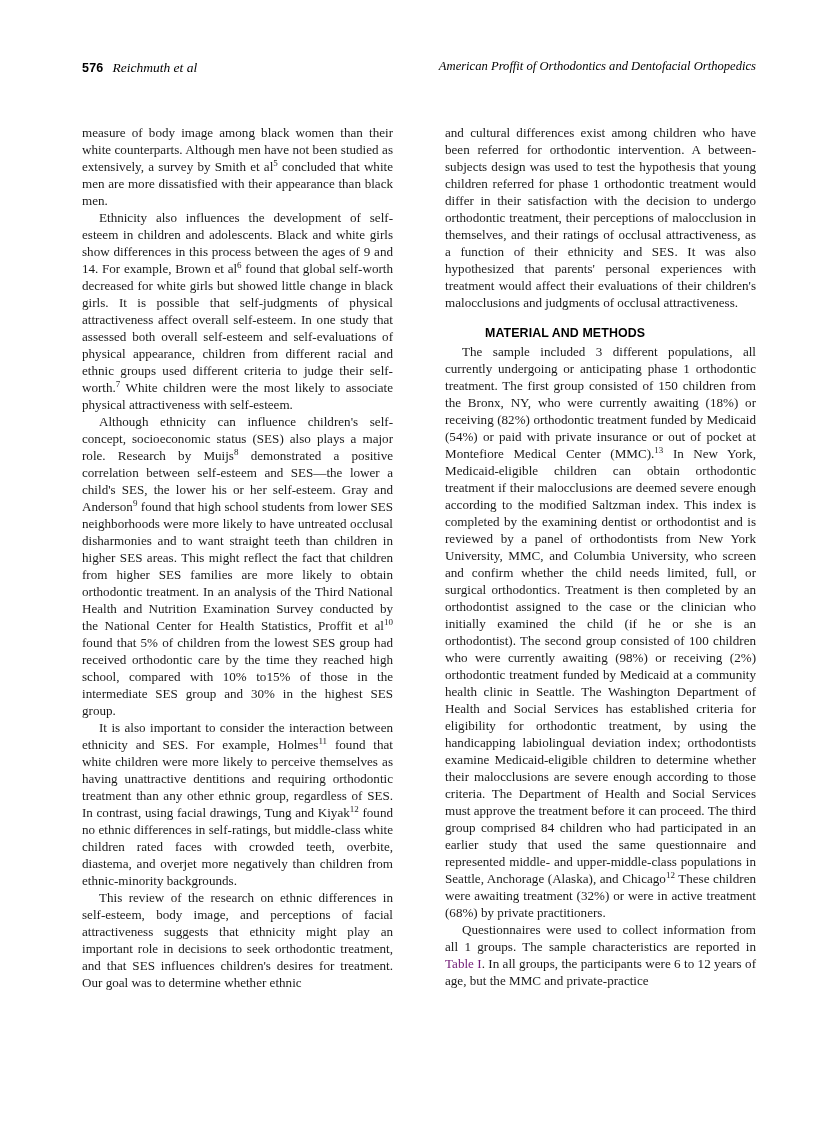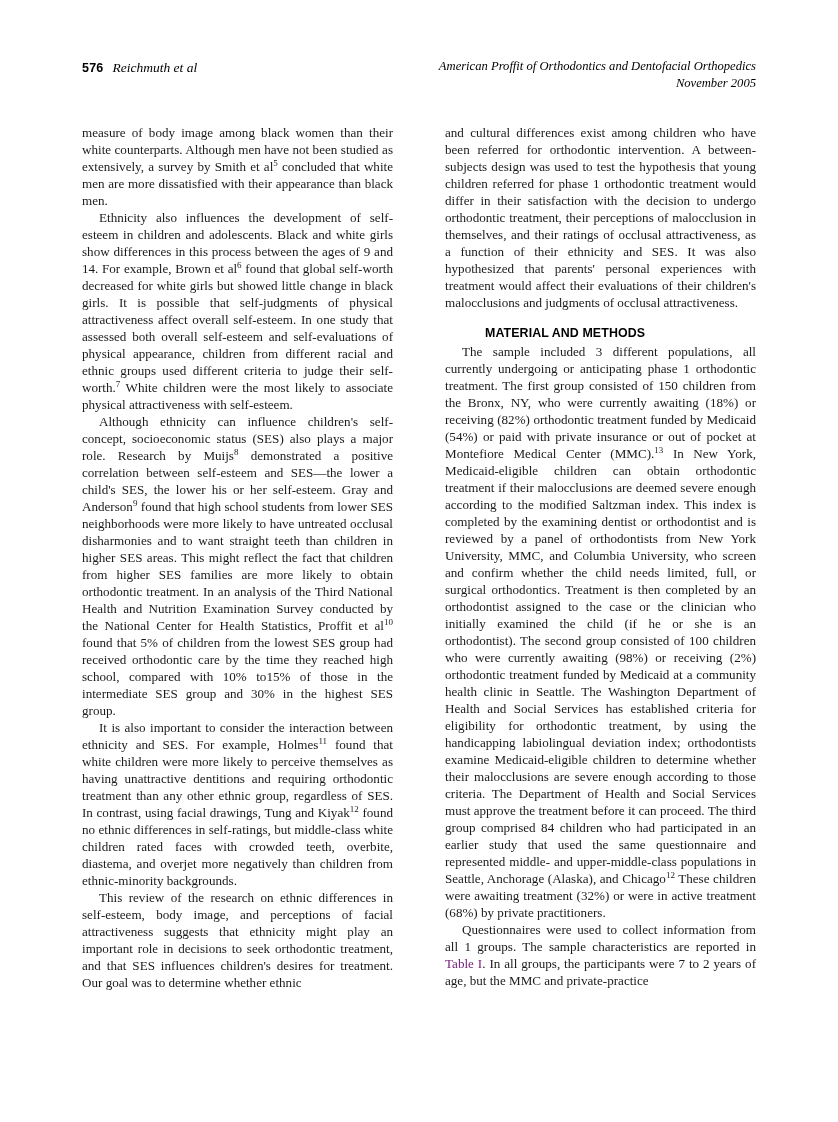--- a/index.html
+++ b/index.html
@@ -120,36 +120,35 @@
 <body>
 
 <div class="page">
 
   <div class="running-head">
     <div class="rh-left">
       <span class="rh-pageno">576</span><span class="rh-authors">Reichmuth et al</span>
     </div>
     <div class="rh-right">
       <div>American Proffit of Orthodontics and Dentofacial Orthopedics</div>
-      <div>November 2005</div>
     </div>
   </div>
 
   <div class="columns">
 
     <div class="col" id="col-left">
         <p class="para first"><span>measure of body image among black women than their white counterparts. Although men have not been studied as extensively, a survey by Smith et al</span><sup>5</sup><span> concluded that white men are more dissatisfied with their appearance than black men.</span></p>
         <p class="para indent"><span>Ethnicity also influences the development of self-esteem in children and adolescents. Black and white girls show differences in this process between the ages of 9 and 14. For example, Brown et al</span><sup>6</sup><span> found that global self-worth decreased for white girls but showed little change in black girls. It is possible that self-judgments of physical attractiveness affect overall self-esteem. In one study that assessed both overall self-esteem and self-evaluations of physical appearance, children from different racial and ethnic groups used different criteria to judge their self-worth.</span><sup>7</sup><span> White children were the most likely to associate physical attractiveness with self-esteem.</span></p>
         <p class="para indent"><span>Although ethnicity can influence children's self-concept, socioeconomic status (SES) also plays a major role. Research by Muijs</span><sup>8</sup><span> demonstrated a positive correlation between self-esteem and SES—the lower a child's SES, the lower his or her self-esteem. Gray and Anderson</span><sup>9</sup><span> found that high school students from lower SES neighborhoods were more likely to have untreated occlusal disharmonies and to want straight teeth than children in higher SES areas. This might reflect the fact that children from higher SES families are more likely to obtain orthodontic treatment. In an analysis of the Third National Health and Nutrition Examination Survey conducted by the National Center for Health Statistics, Proffit et al</span><sup>10</sup><span> found that 5% of children from the lowest SES group had received orthodontic care by the time they reached high school, compared with 10% to15% of those in the intermediate SES group and 30% in the highest SES group.</span></p>
         <p class="para indent"><span>It is also important to consider the interaction between ethnicity and SES. For example, Holmes</span><sup>11</sup><span> found that white children were more likely to perceive themselves as having unattractive dentitions and requiring orthodontic treatment than any other ethnic group, regardless of SES. In contrast, using facial drawings, Tung and Kiyak</span><sup>12</sup><span> found no ethnic differences in self-ratings, but middle-class white children rated faces with crowded teeth, overbite, diastema, and overjet more negatively than children from ethnic-minority backgrounds.</span></p>
         <p class="para indent"><span>This review of the research on ethnic differences in self-esteem, body image, and perceptions of facial attractiveness suggests that ethnicity might play an important role in decisions to seek orthodontic treatment, and that SES influences children's desires for treatment. Our goal was to determine whether ethnic</span></p>
       </div>
 
     <div class="col" id="col-right">
         <p class="para first"><span>and cultural differences exist among children who have been referred for orthodontic intervention. A between-subjects design was used to test the hypothesis that young children referred for phase 1 orthodontic treatment would differ in their satisfaction with the decision to undergo orthodontic treatment, their perceptions of malocclusion in themselves, and their ratings of occlusal attractiveness, as a function of their ethnicity and SES. It was also hypothesized that parents' personal experiences with treatment would affect their evaluations of their children's malocclusions and judgments of occlusal attractiveness.</span></p>
         <h2 class="section-head">MATERIAL AND METHODS</h2>
         <p class="para indent"><span>The sample included 3 different populations, all currently undergoing or anticipating phase 1 orthodontic treatment. The first group consisted of 150 children from the Bronx, NY, who were currently awaiting (18%) or receiving (82%) orthodontic treatment funded by Medicaid (54%) or paid with private insurance or out of pocket at Montefiore Medical Center (MMC).</span><sup>13</sup><span> In New York, Medicaid-eligible children can obtain orthodontic treatment if their malocclusions are deemed severe enough according to the modified Saltzman index. This index is completed by the examining dentist or orthodontist and is reviewed by a panel of orthodontists from New York University, MMC, and Columbia University, who screen and confirm whether the child needs limited, full, or surgical orthodontics. Treatment is then completed by an orthodontist assigned to the case or the clinician who initially examined the child (if he or she is an orthodontist). The second group consisted of 100 children who were currently awaiting (98%) or receiving (2%) orthodontic treatment funded by Medicaid at a community health clinic in Seattle. The Washington Department of Health and Social Services has established criteria for eligibility for orthodontic treatment, by using the handicapping labiolingual deviation index; orthodontists examine Medicaid-eligible children to determine whether their malocclusions are severe enough according to those criteria. The Department of Health and Social Services must approve the treatment before it can proceed. The third group comprised 84 children who had participated in an earlier study that used the same questionnaire and represented middle- and upper-middle-class populations in Seattle, Anchorage (Alaska), and Chicago</span><sup>12</sup><span> These children were awaiting treatment (32%) or were in active treatment (68%) by private practitioners.</span></p>
-        <p class="para indent"><span>Questionnaires were used to collect information from all 1 groups. The sample characteristics are reported in </span><a class="xref" href="#" style="color: #701a75;">Table I</a><span>. In all groups, the participants were 7 to 2 years of age, but the MMC and private-practice</span></p>
+        <p class="para indent"><span>Questionnaires were used to collect information from all 1 groups. The sample characteristics are reported in </span><a class="xref" href="#" style="color: #701a75;">Table I</a><span>. In all groups, the participants were 6 to 12 years of age, but the MMC and private-practice</span></p>
       </div>
 
   </div>
 
 </div>
 
 </body></html>

